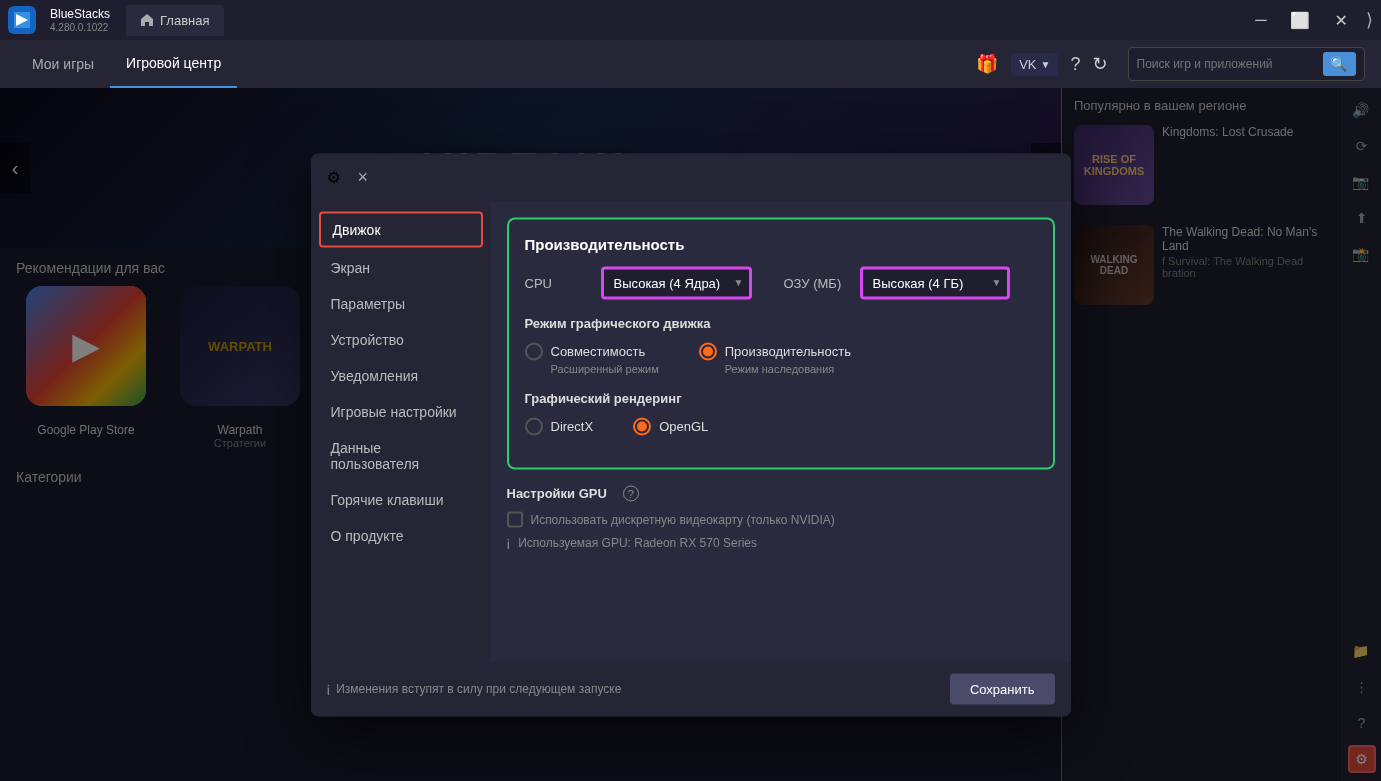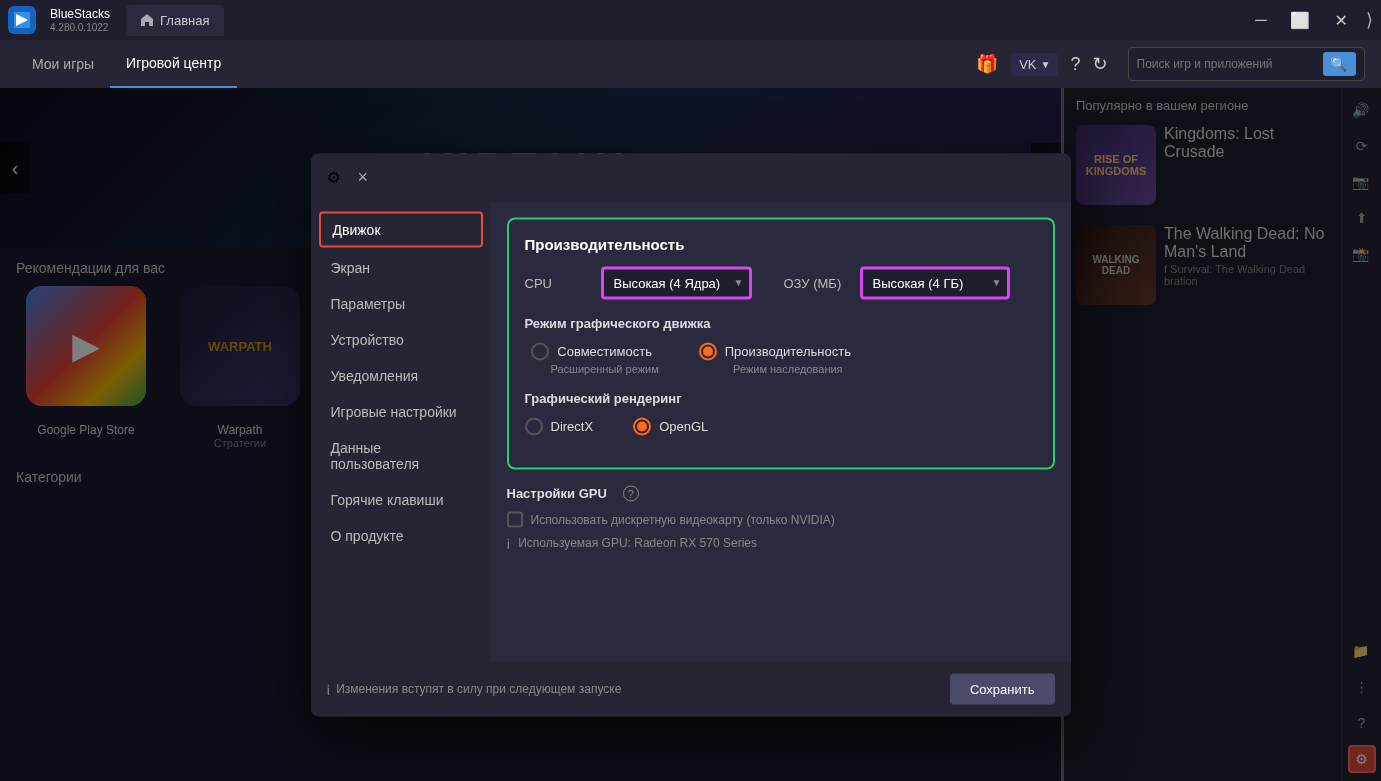--- a/index.html
+++ b/index.html
@@ -232,21 +232,21 @@
     }
     .cat-title {
       color: #ccc;
       font-size: 14px;
     }
 
     
     .right-sidebar {
       width: 280px;
       background: #1e1e2e;
-      border-left: 3px solid #737373;
+      border-left: 1px solid #737373;
       display: flex;
       flex-direction: column;
       overflow: hidden;
     }
     .sidebar-section-title {
       color: #ccc;
       font-size: 13px;
       padding: 10px 12px 6px;
     }
     .sidebar-game-card {
@@ -266,21 +266,21 @@
       font-size: 24px;
       color: #fff;
     }
     .g1 { background: linear-gradient(135deg, #3a2a6a, #6a4a9a); }
     .g2 { background: linear-gradient(135deg, #2a1a1a, #6a3a2a); }
     .sidebar-game-info {
       flex: 1;
     }
     .sidebar-game-name {
       color: #ddd;
-      font-size: 16px;
+      font-size: 12px;
       font-weight: 500;
     }
     .sidebar-game-desc {
       color: #888;
       font-size: 11px;
       margin-top: 2px;
     }
 
     
     .side-toolbar {
@@ -448,21 +448,20 @@
     }
     .radio-row {
       display: flex;
       gap: 40px;
       margin-bottom: 16px;
     }
     .radio-option {
       display: flex;
       flex-direction: column;
       gap: 2px;
-      align-items: center;
     }
     .radio-label {
       display: flex;
       align-items: center;
       gap: 8px;
       cursor: pointer;
     }
     .radio-btn {
       width: 18px;
       height: 18px;

